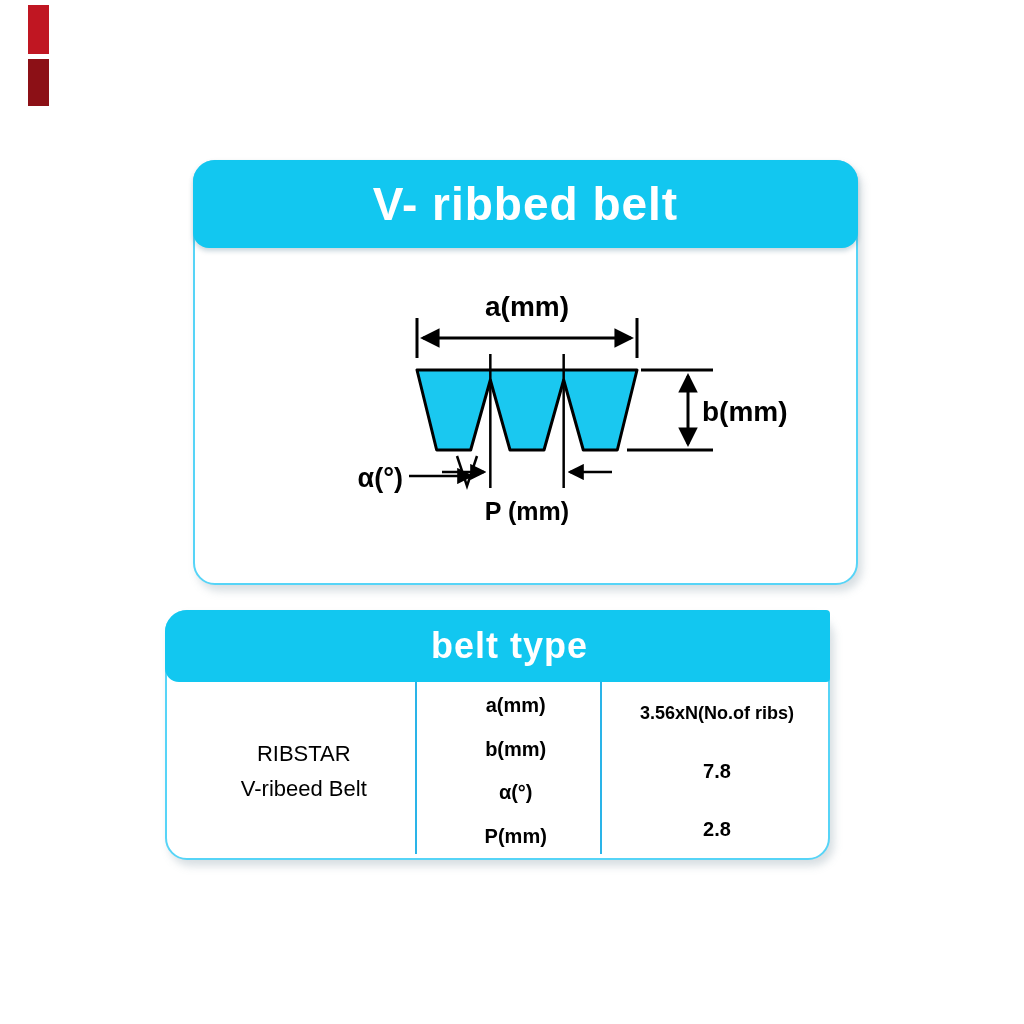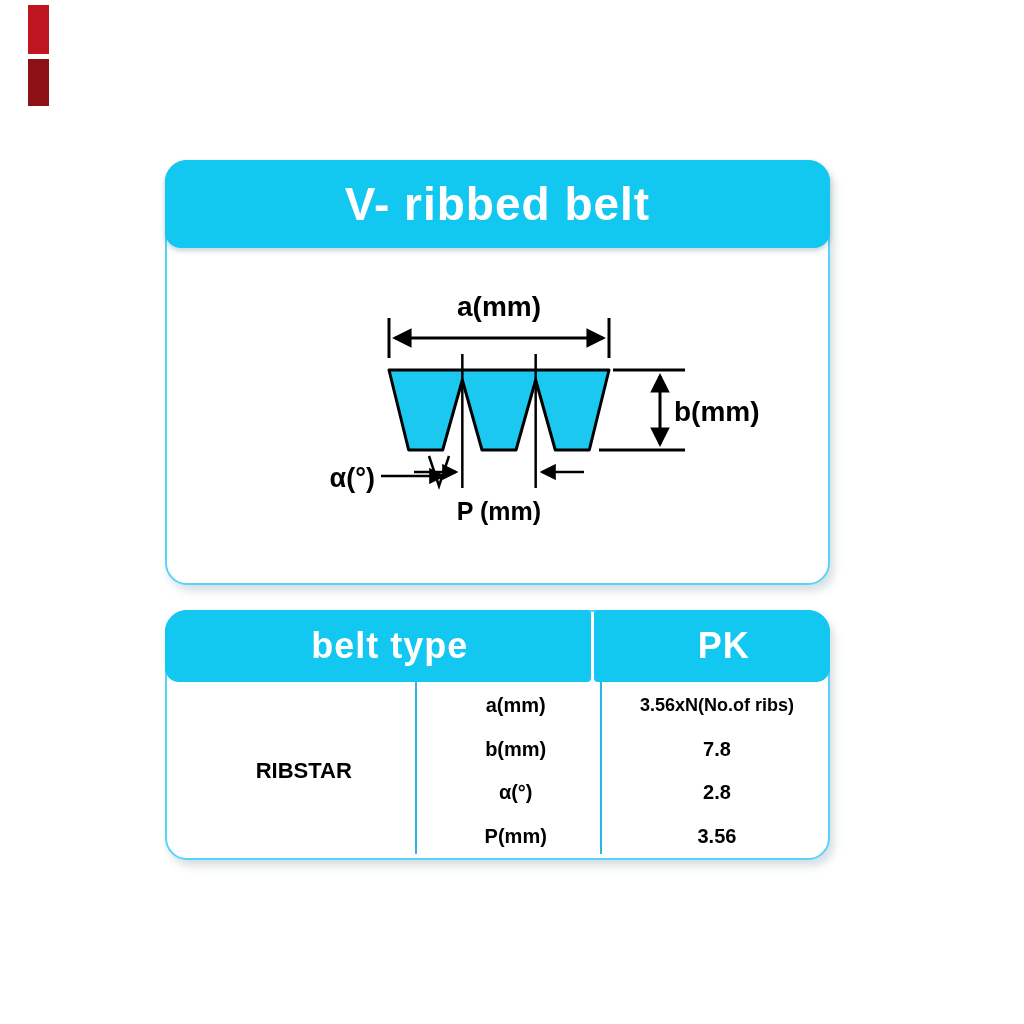--- a/index.html
+++ b/index.html
@@ -12,21 +12,21 @@
   .red-bar{position:absolute;width:21px;}
   .red-bar.top{left:28px;top:5px;height:49px;background:#c01622;}
   .red-bar.bottom{left:28px;top:59px;height:47px;background:#8c1016;}
 
   .card{
     position:absolute;left:165px;width:665px;background:#ffffff;
     border:2px solid #56d4f7;border-radius:22px;
     box-shadow:4px 6px 9px rgba(110,135,150,.28);
     box-sizing:border-box;
   }
-  .card-diagram{top:160px;height:425px;}
+  .card-diagram{top:160px;height:425px;margin-left:28px;}
   .card-table{top:610px;height:250px;}
 
   .card-header{
     height:88px;margin:-2px -2px 0;background:#12c7f0;
     border-radius:22px 22px 16px 16px;
     display:flex;align-items:center;justify-content:center;
     box-shadow:0 3px 5px rgba(0,70,100,.22);
   }
   .card-header h1{
     margin:0;color:#ffffff;font-size:46px;font-weight:bold;letter-spacing:1px;
@@ -48,21 +48,21 @@
   .table-body{
     position:absolute;left:0;right:0;top:72px;bottom:0;
     display:flex;
   }
   .vline{position:absolute;width:2px;background:#2ab4e8;top:70px;bottom:4px;}
   .vline.v1{left:248px;}
   .vline.v2{left:433px;}
 
   .col{display:flex;flex-direction:column;}
   .col-name{width:250px;justify-content:center;align-items:center;
-    font-size:22px;font-weight:bold;line-height:1.6;margin-left:15px;}
+    font-size:22px;font-weight:normal;line-height:1.6;margin-left:15px;}
   .col-params{width:185px;}
   .col-values{width:228px;}
   .trow{flex:1;display:flex;align-items:center;justify-content:center;
     font-size:20px;font-weight:bold;}
   .col-values .trow.wide{font-size:18px;}
 </style>
 </head>
 <body>
 
 <div>
@@ -103,40 +103,39 @@
         <polyline points="262,198 272,228 282,198" fill="none" stroke="#000" stroke-width="2.5"></polyline>
         <line x1="214" y1="218" x2="276" y2="218" stroke="#000" stroke-width="2.5" marker-end="url(#arrow)"></line>
         <text x="208" y="229" font-size="27" text-anchor="end">α(°)</text>
       </svg>
     </div>
   </section>
 
   <section class="card card-table">
     <header class="table-header">
       <div class="th th-left">belt type</div>
-      <div class="th th-right">PK</div>
     </header>
 
     <div class="table-body">
       <div class="col col-name">
         <div>RIBSTAR</div>
+        <div>V-ribeed Belt</div>
       </div>
 
       <div class="col col-params">
         <div class="trow">a(mm)</div>
         <div class="trow">b(mm)</div>
         <div class="trow">α(°)</div>
         <div class="trow">P(mm)</div>
       </div>
 
       <div class="col col-values">
         <div class="trow wide">3.56xN(No.of ribs)</div>
         <div class="trow">7.8</div>
         <div class="trow">2.8</div>
-        <div class="trow">3.56</div>
       </div>
     </div>
 
     <div class="vline v1"></div>
     <div class="vline v2"></div>
   </section>
 
 </div>
 
 </body></html>

